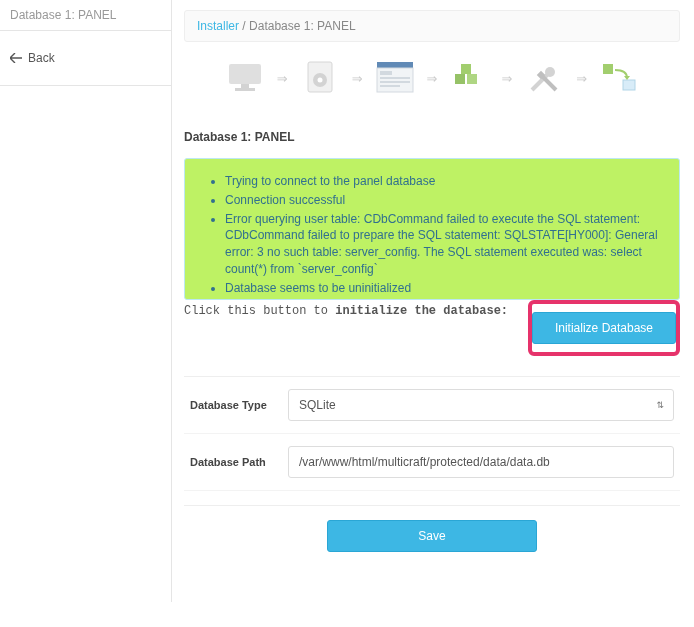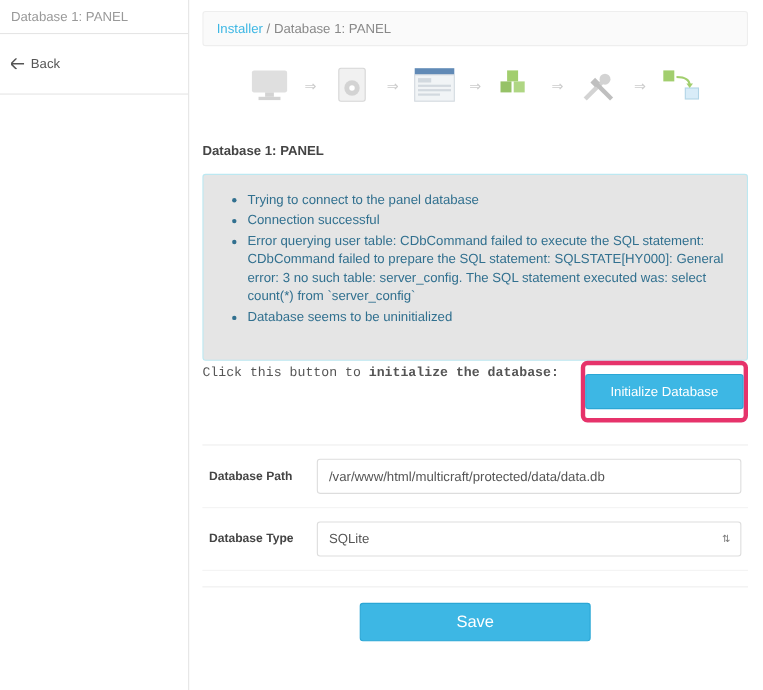--- a/index.html
+++ b/index.html
@@ -9,38 +9,38 @@
 .left-title { padding: 8px 10px; color: #999; font-size: 12px; }
 .back-btn { display: flex; align-items: center; gap: 6px; padding: 20px 10px; color: #555; cursor: pointer; border-top: 1px solid #e5e5e5; border-bottom: 1px solid #e5e5e5; }
 .back-arrow-svg { width: 12px; height: 10px; }
 .right-col { flex: 1; padding: 10px 14px 20px 12px; }
 .breadcrumb-box { background: #fafafa; border: 1px solid #eee; border-radius: 3px; padding: 8px 12px; font-size: 12px; color: #888; }
 .breadcrumb-box a { color: #3db7e4; text-decoration: none; }
 .steps { display: flex; align-items: center; justify-content: center; gap: 10px; padding: 14px 0 24px; }
 .step-icon { width: 44px; height: 44px; opacity: 0.8; }
 .step-arrow { color: #ccc; font-size: 13px; }
 h1.section { font-size: 12px; font-weight: bold; color: #444; margin: 6px 0 14px; }
-.flash { background: #e5e5e5; border: 1px solid #bce8f1; border-radius: 3px; padding: 12px 16px 28px 10px; color: #31708f; }
+.flash { background: #bef264; border: 1px solid #bce8f1; border-radius: 3px; padding: 12px 16px 0 10px; color: #31708f; }
 .flash ul { list-style: disc; padding-left: 30px; }
 .flash li { margin: 2px 0; line-height: 1.4; }
 .para { margin: 14px 0; line-height: 1.45; color: #555; }
 .init-row { display: flex; justify-content: space-between; align-items: flex-start; gap: 10px; margin-bottom: 20px; }
 .init-text { padding-top: 4px; font-family: Liberation Mono, monospace; }
 .highlight-wrap { border: 4px solid #e6336b; border-radius: 6px; padding: 8px 0; }
 .btn-primary { background: #3db7e4; color: #fff; border: 1px solid #2aa6d5; border-radius: 3px; padding: 8px 22px; font-size: 12px; cursor: pointer; display: block; }
 .form-sep { border-top: 1px solid #eee; margin: 6px 0 0; }
 .form-row { display: flex; align-items: center; padding: 12px 6px; border-bottom: 1px solid #f3f3f3; gap: 12px; }
 .form-row:last-of-type { border-bottom: none; }
 .form-label { width: 86px; font-weight: bold; color: #444; font-size: 11px; }
 .form-control { flex: 1; width: 100%; border: 1px solid #ddd; border-radius: 3px; padding: 8px 10px; font-size: 12px; background: #fff; color: #555; }
 select.form-control { appearance: none; background-image: linear-gradient(#fff,#fff); }
 .select-wrap { position: relative; flex: 1; }
 .select-wrap::after { content: "⇅"; font-size: 9px; color: #777; position: absolute; right: 10px; top: 50%; transform: translateY(-50%); pointer-events: none; }
 .save-row { display: flex; justify-content: center; padding: 6px 0 30px; border-top: 1px solid #eee; margin-top: 14px; padding-top: 14px; }
-.btn-save { background: #3db7e4; color: #fff; border: 1px solid #2aa6d5; border-radius: 3px; padding: 8px 0; width: 210px; font-size: 15px; cursor: pointer; }
+.btn-save { background: #3db7e4; color: #fff; border: 1px solid #2aa6d5; border-radius: 3px; padding: 8px 0; width: 210px; font-size: 12px; cursor: pointer; }
 </style>
 </head>
 <body>
 
 <div class="layout">
   <div class="left-col">
     <div class="left-title">Database 1: PANEL</div>
     <div class="back-btn">
       <svg class="back-arrow-svg" viewBox="0 0 12 10">
           <path d="M5 0 L0 5 L5 10 M0 5 H12" stroke="#555" stroke-width="1.4" fill="none"></path>
@@ -114,31 +114,31 @@
         <span>Click this button to </span><b>initialize the database:</b>
       </div>
       <div class="highlight-wrap">
         <button class="btn-primary">Initialize Database</button>
       </div>
     </div>
 
     <div class="form-sep"></div>
 
     <div class="form-row">
-      <div class="form-label">Database Path</div>
-      <input type="text" class="form-control" value="/var/www/html/multicraft/protected/data/data.db" style="">
-    </div>
-
-    <div class="form-row">
       <div class="form-label">Database Type</div>
       <div class="select-wrap">
         <select class="form-control">
           <option>SQLite</option>
         </select>
       </div>
+    </div>
+
+    <div class="form-row">
+      <div class="form-label">Database Path</div>
+      <input type="text" class="form-control" value="/var/www/html/multicraft/protected/data/data.db" style="">
     </div>
 
     <div class="save-row">
       <button class="btn-save">Save</button>
     </div>
 
   </div>
 </div>
 
 </body></html>

